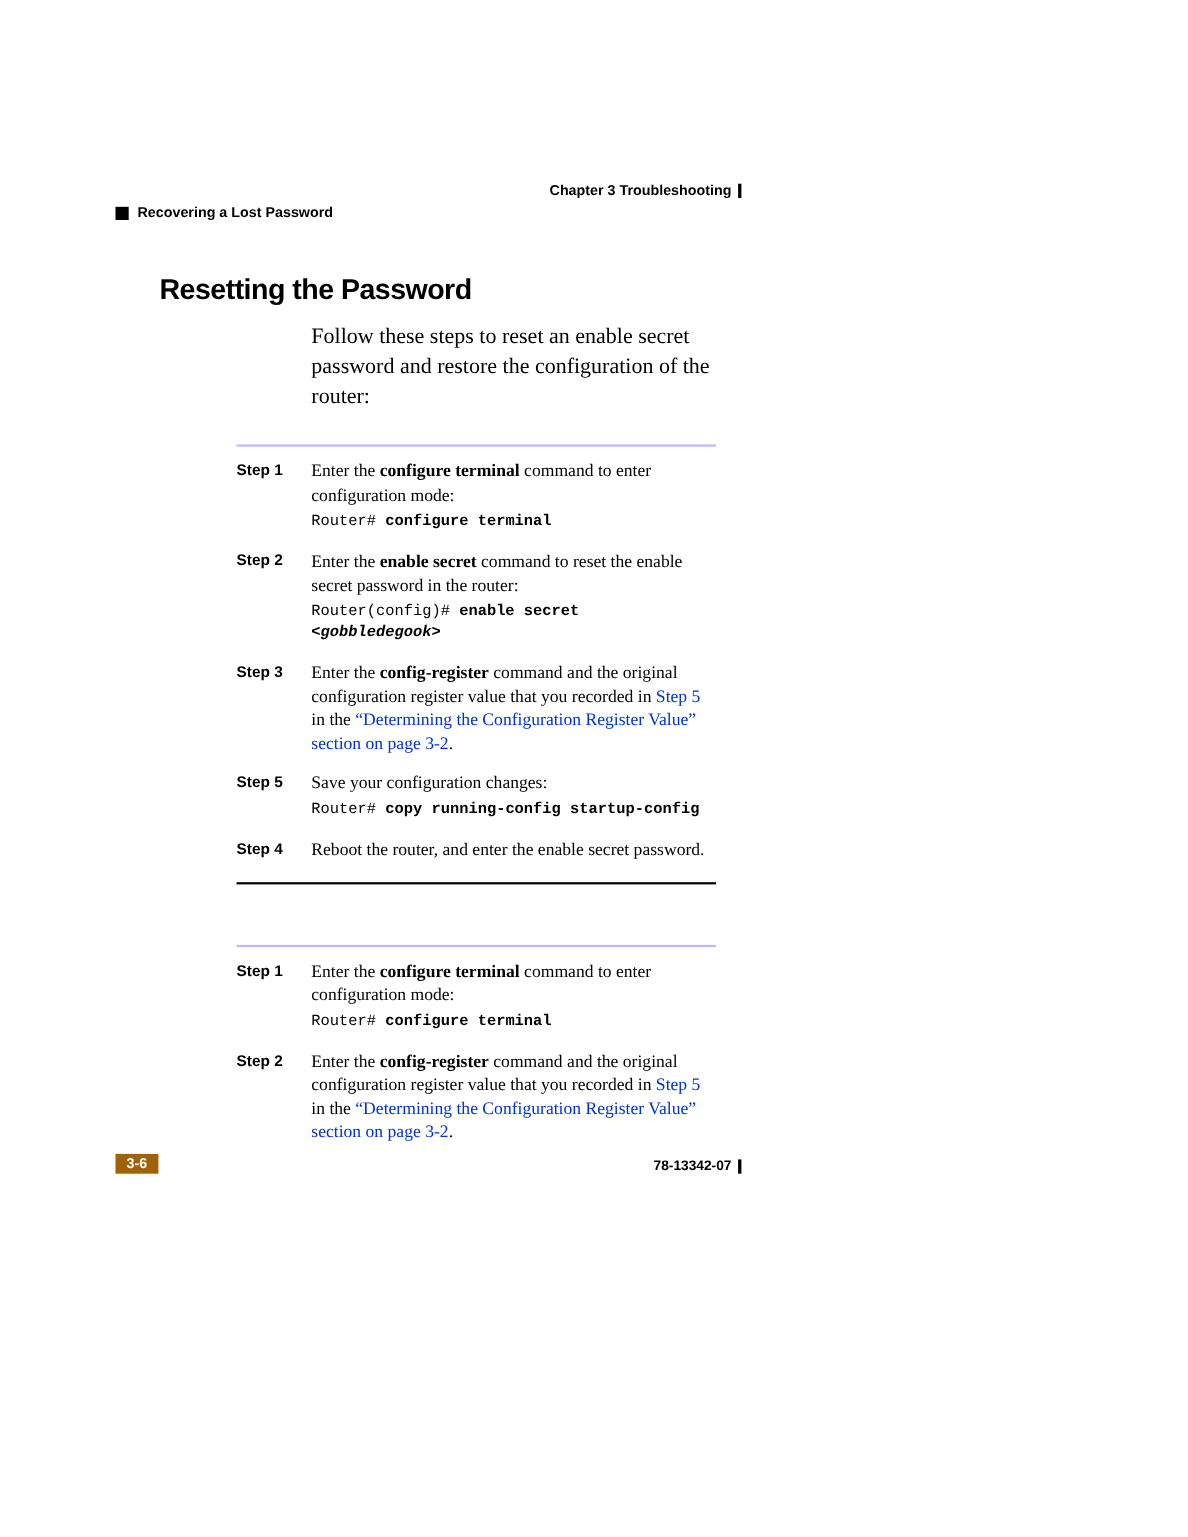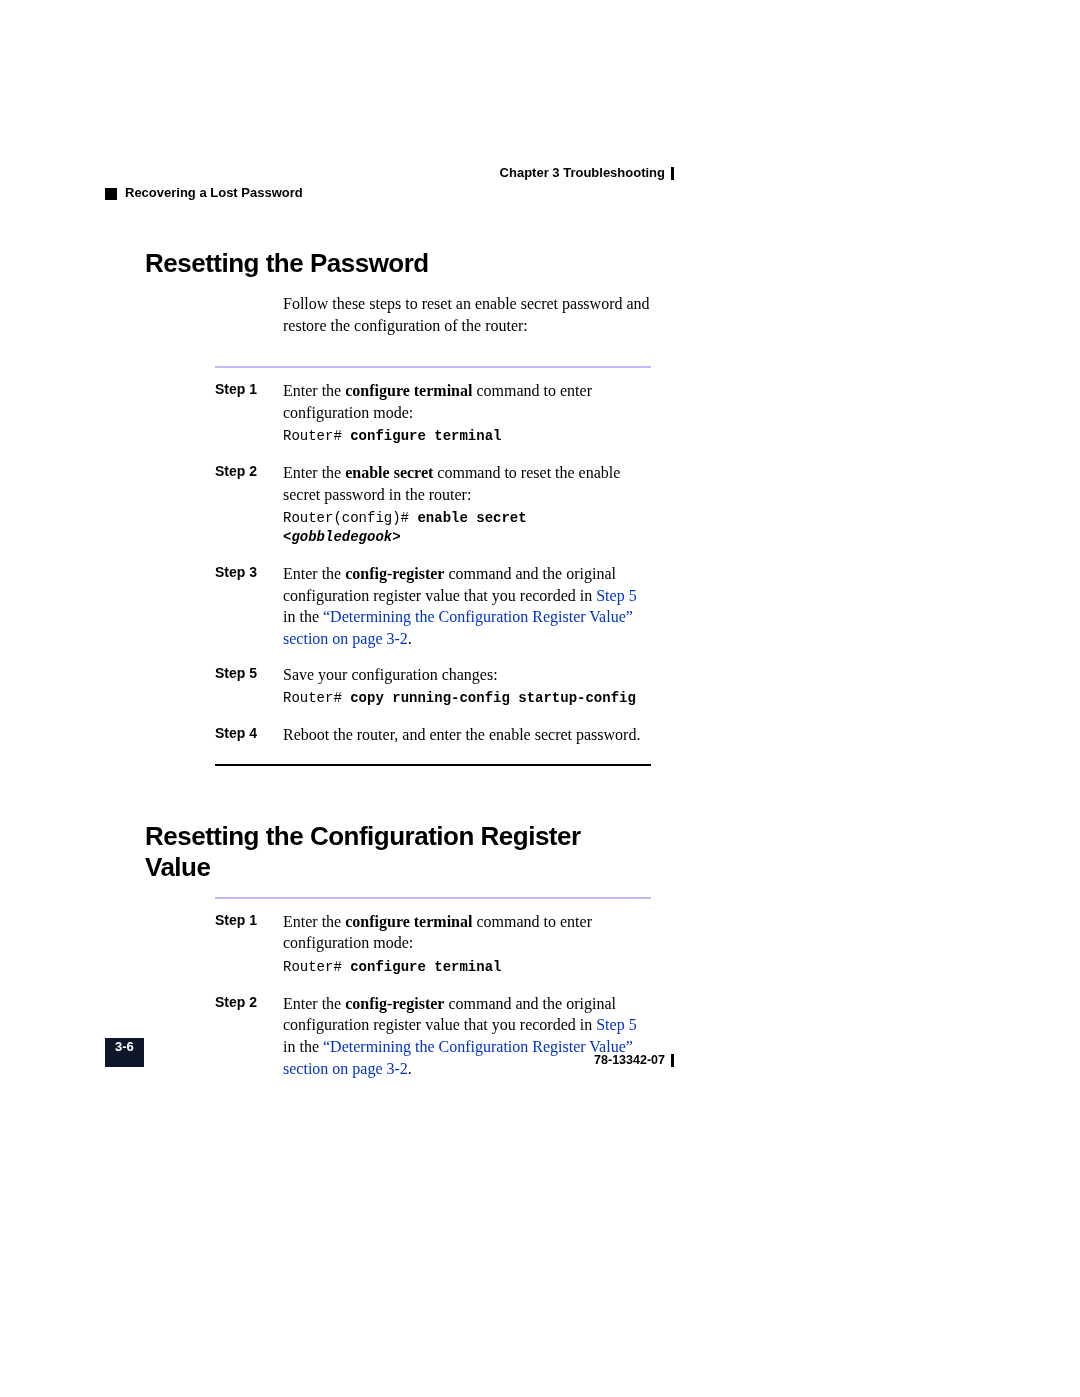--- a/index.html
+++ b/index.html
@@ -58,21 +58,21 @@
   }
   h2.section-title {
     font-family: Arial, Helvetica, sans-serif;
     font-weight: bold;
     font-size: 26px;
     margin: 0 0 14px 0;
     letter-spacing: -0.5px;
   }
   .intro {
     margin: 0 0 30px 138px;
-    font-size: 16px;
+    font-size: 20px;
     line-height: 1.35;
   }
   .steps-block {
     border-top: 2px solid #c4b5fd;
     border-bottom: 2px solid #000;
     padding: 12px 0 14px 0;
     margin-left: 70px;
     margin-bottom: 55px;
   }
   .steps-block.no-bottom {
@@ -123,26 +123,26 @@
     position: absolute;
     bottom: 330px;
     left: 105px;
     right: 242px;
     height: 18px;
   }
   .page-num-box {
     position: absolute;
     left: 0;
     bottom: 0;
-    background: #0f172a;
+    background: #a16207;
     color: #fff;
     font-family: Arial, Helvetica, sans-serif;
     font-weight: bold;
     font-size: 13px;
-    padding: 1px 10px 13px 10px;
+    padding: 1px 10px 2px 10px;
   }
   .doc-num {
     position: absolute;
     right: 0;
     bottom: 0;
     font-family: Arial, Helvetica, sans-serif;
     font-weight: bold;
     font-size: 12.5px;
   }
   .doc-num .bar {
@@ -208,21 +208,20 @@
 
       <div class="step">
         <div class="step-label">Step 4</div>
         <div class="step-body">
           <p><span>Reboot the router, and enter the enable secret password.</span></p>
         </div>
       </div>
 
     </div>
 
-    <h2 class="section-title">Resetting the Configuration Register Value</h2>
 
     <div class="steps-block no-bottom">
 
       <div class="step">
         <div class="step-label">Step 1</div>
         <div class="step-body">
           <p><span>Enter the </span><span class="bold">configure terminal</span><span> command to enter configuration mode:</span></p>
           <div class="code"><span>Router# </span><span class="bold">configure terminal</span></div>
         </div>
       </div>

